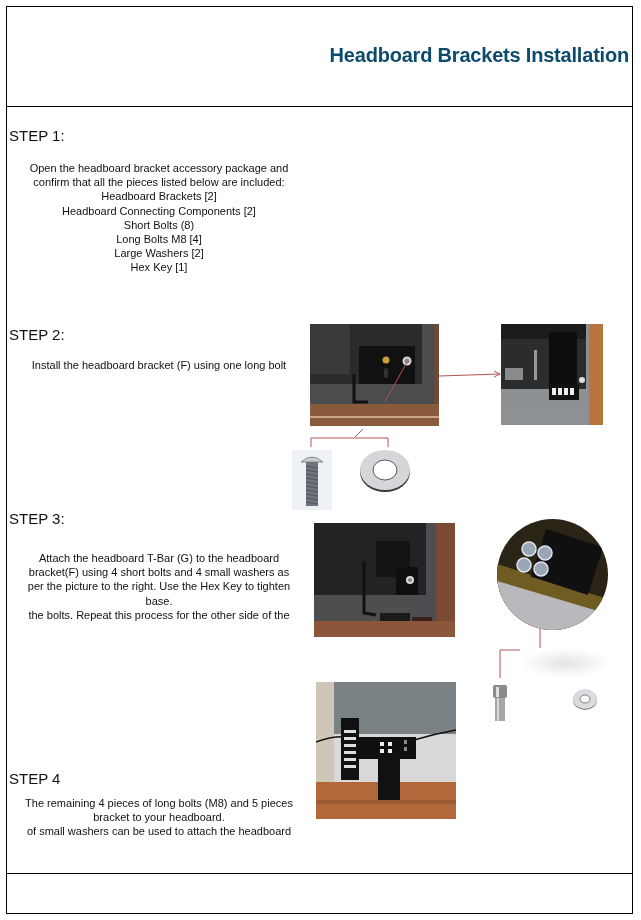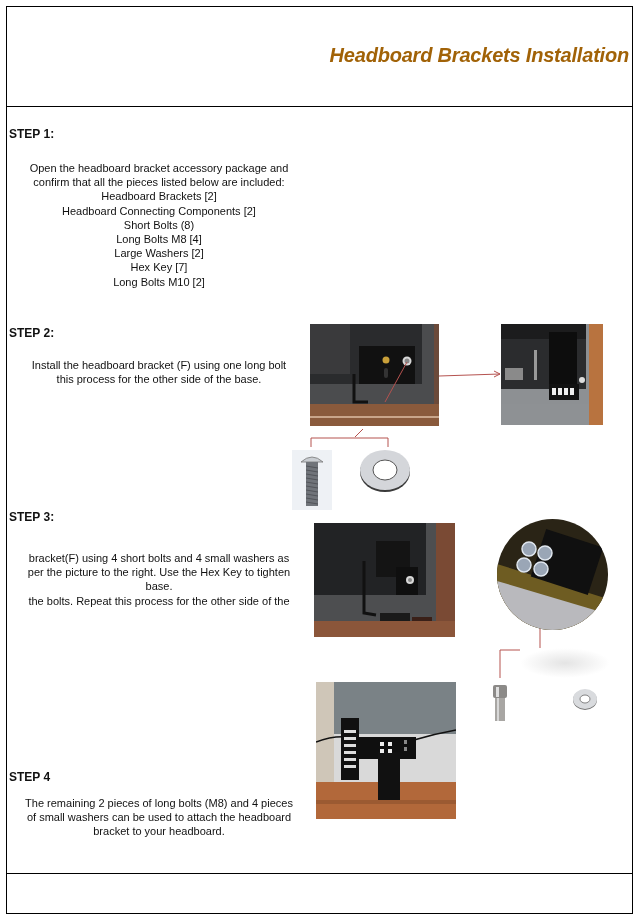--- a/index.html
+++ b/index.html
@@ -2,22 +2,22 @@
 <html><head>
 <meta charset="utf-8">
 <style>
   html, body { margin: 0; padding: 0; background: #ffffff; }
   body { width: 641px; height: 920px; position: relative; overflow: hidden;
          font-family: "Liberation Sans", sans-serif; color: #111; }
   .frame { position: absolute; left: 6px; top: 6px; width: 627px; height: 908px;
            border: 1px solid #000; box-sizing: border-box; }
   .hline { position: absolute; left: 6px; width: 627px; height: 1px; background: #000; }
   .title { position: absolute; right: 12px; top: 44px; font-size: 20px; font-weight: bold;
-           letter-spacing: -0.2px; color: #a16207; white-space: nowrap; font-style: italic; }
-  .step-head { position: absolute; left: 9px; font-size: 12px; font-weight: bold; }
+           letter-spacing: -0.2px; color: #0c4a6e; white-space: nowrap; }
+  .step-head { position: absolute; left: 9px; font-size: 15px; font-weight: normal; }
   .body-text { position: absolute; left: 9px; font-size: 11px; line-height: 14.2px; width: 300px; text-align: center; }
   .body-text div { white-space: nowrap; }
   .photo { position: absolute; overflow: hidden; }
   .photo svg { display: block; width: 100%; height: 100%; }
   .callout { position: absolute; }
   .callout svg { display: block; width: 100%; height: 100%; overflow: visible; }
 </style>
 </head>
 <body>
 
@@ -29,28 +29,26 @@
 
 <div class="step-head" style="top:127px">STEP 1:</div>
 <div class="body-text" style="top:161px">
   <div>Open the headboard bracket accessory package and</div>
   <div>confirm that all the pieces listed below are included:</div>
   <div>Headboard Brackets [2]</div>
   <div>Headboard Connecting Components [2]</div>
   <div>Short Bolts (8)</div>
   <div>Long Bolts M8 [4]</div>
   <div>Large Washers [2]</div>
-  <div>Hex Key [7]</div>
-  <div>Long Bolts M10 [2]</div>
+  <div>Hex Key [1]</div>
 </div>
 
 <div class="step-head" style="top:326px">STEP 2:</div>
 <div class="body-text" style="top:358px">
   <div>Install the headboard bracket (F) using one long bolt</div>
-  <div>this process for the other side of the base.</div>
 </div>
 
 <div class="photo" style="left:310px;top:324px;width:129px;height:102px">
   <svg viewBox="0 0 129 102" preserveAspectRatio="none">
     <rect width="129" height="102" fill="#6b4a3a"></rect>
     <rect x="0" y="80" width="129" height="22" fill="#8a5a3c"></rect>
     <rect x="0" y="92" width="129" height="2" fill="#c9a58a"></rect>
     <rect x="0" y="0" width="124" height="80" fill="#4b4c4e"></rect>
     <rect x="0" y="0" width="112" height="60" fill="#2a2b2d"></rect>
     <rect x="0" y="0" width="40" height="50" fill="#3a3a3c"></rect>
@@ -121,20 +119,21 @@
 <div class="photo" style="left:359px;top:449px;width:52px;height:44px">
   <svg viewBox="0 0 52 44" preserveAspectRatio="none">
     <ellipse cx="26" cy="23" rx="25" ry="20" fill="#3a3a3a"></ellipse>
     <ellipse cx="26" cy="21" rx="25" ry="20" fill="#d4d6da"></ellipse>
     <ellipse cx="26" cy="21" rx="12" ry="10" fill="#ffffff" stroke="#555" stroke-width="1"></ellipse>
   </svg>
 </div>
 
 <div class="step-head" style="top:510px">STEP 3:</div>
 <div class="body-text" style="top:551px">
+  <div>Attach the headboard T-Bar (G) to the headboard</div>
   <div>bracket(F) using 4 short bolts and 4 small washers as</div>
   <div>per the picture to the right. Use the Hex Key to tighten</div>
   <div>base.</div>
   <div>the bolts. Repeat this process for the other side of the</div>
 </div>
 
 <div class="photo" style="left:314px;top:523px;width:141px;height:114px">
   <svg viewBox="0 0 141 114" preserveAspectRatio="none">
     <rect width="141" height="114" fill="#7a4a34"></rect>
     <rect x="0" y="0" width="122" height="98" fill="#4d4e50"></rect>
@@ -177,23 +176,23 @@
 <div class="photo" style="left:572px;top:687px;width:26px;height:24px">
   <svg viewBox="0 0 26 24" preserveAspectRatio="none">
     <ellipse cx="13" cy="13" rx="12" ry="10" fill="#777"></ellipse>
     <ellipse cx="13" cy="12" rx="12" ry="10" fill="#d9dbde"></ellipse>
     <ellipse cx="13" cy="12" rx="5" ry="4" fill="#fff" stroke="#666" stroke-width="0.8"></ellipse>
   </svg>
 </div>
 
 <div class="step-head" style="top:770px">STEP 4</div>
 <div class="body-text" style="top:796px">
-  <div>The remaining 2 pieces of long bolts (M8) and 4 pieces</div>
+  <div>The remaining 4 pieces of long bolts (M8) and 5 pieces</div>
+  <div>bracket to your headboard.</div>
   <div>of small washers can be used to attach the headboard</div>
-  <div>bracket to your headboard.</div>
 </div>
 
 <div class="photo" style="left:316px;top:682px;width:140px;height:137px">
   <svg viewBox="0 0 140 137" preserveAspectRatio="none">
     <rect width="140" height="137" fill="#d9d9d9"></rect>
     <rect x="0" y="0" width="18" height="137" fill="#cfc6b8"></rect>
     <rect x="18" y="0" width="122" height="52" fill="#7a8286"></rect>
     <rect x="0" y="100" width="140" height="37" fill="#b2683a"></rect>
     <rect x="0" y="118" width="140" height="4" fill="#9b5a32"></rect>
     <path d="M0 60 Q20 52 40 56" stroke="#111" stroke-width="1.5" fill="none"></path>

